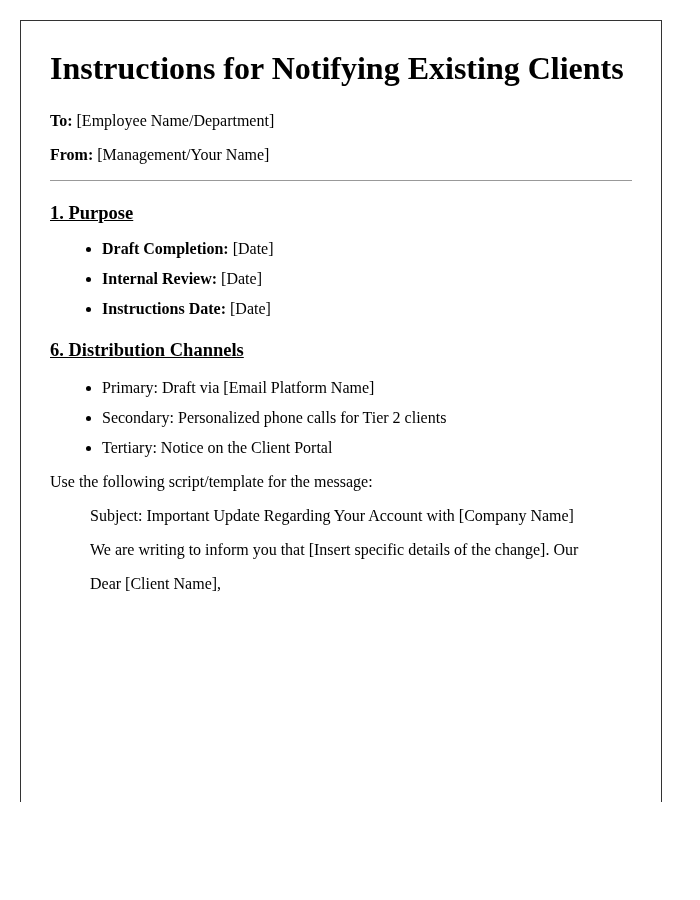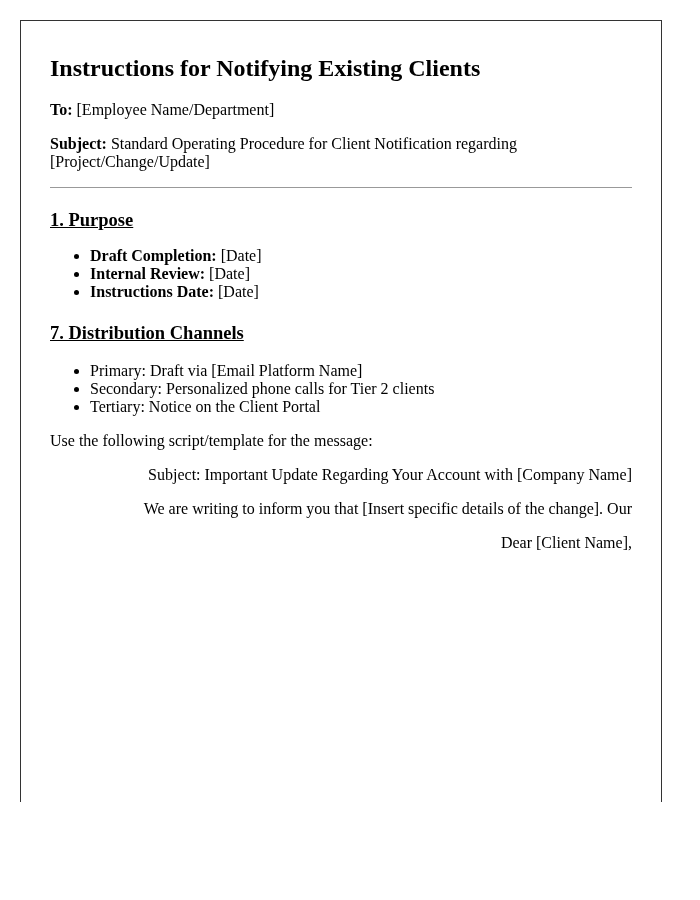--- a/index.html
+++ b/index.html
@@ -27,32 +27,32 @@
       position: absolute;
       left: 20px;
       top: 20px;
       width: 582px;
       padding: 0 29px 40px 29px;
       border: 1px solid #333333;
       background: #ffffff;
       min-height: 900px;
     }
     h1 {
-      font-size: 24px;
+      font-size: 32px;
       font-weight: bold;
       margin: 29px 0 0 0;
       line-height: 37px;
       letter-spacing: 0px;
     }
     p {
       font-size: 16px;
       line-height: 18px;
       margin: 16px 0 0 0;
     }
-    .meta p:first-child { margin-top: 14px; }
+    .meta p:first-child { margin-top: 25px; }
     .meta p { margin-top: 16px; }
     hr {
       border: none;
       border-top: 1px solid #999999;
       height: 0;
       margin: 16px 0 0 0;
     }
     h2 {
       font-size: 18.5px;
       font-weight: bold;
@@ -60,46 +60,45 @@
       line-height: 21px;
       text-decoration: underline;
     }
     h2 + p, h2 + ul { margin-top: 18px; }
     ul {
       margin: 16px 0 0 0;
       padding-left: 40px;
       font-size: 16px;
       line-height: 18px;
     }
-    ul li { margin: 0; }
+    ul li { margin: 12px; }
     .section-timeline ul { margin-top: 16px; }
     .section-channels p + ul { margin-top: 16px; }
     .template-block {
       margin: 0 0 0 40px;
-      text-align: right;
     }
     .template-block p { margin-top: 16px; }
     .label { font-weight: bold; }
   </style>
 </head>
 <body>
 
 <div class="clip">
   <div class="page">
 
     <h1>Instructions for Notifying Existing Clients</h1>
 
     <div class="meta">
       <p>
         <span class="label">To:</span>
         <span>[Employee Name/Department]</span>
       </p>
       <p>
-        <span class="label">Subject:</span>
-        <span>Standard Operating Procedure for Client Notification regarding [Project/Change/Update]</span>
+        <span class="label">From:</span>
+        <span>[Management/Your Name]</span>
       </p>
     </div>
 
     <hr>
 
     <div class="section-purpose">
       <h2>1. Purpose</h2>
     </div>
 
     <div class="section-timeline">
@@ -113,21 +112,21 @@
           <span>[Date]</span>
         </li>
         <li>
           <span class="label">Instructions Date:</span>
           <span>[Date]</span>
         </li>
       </ul>
     </div>
 
     <div class="section-channels">
-      <h2>7. Distribution Channels</h2>
+      <h2>6. Distribution Channels</h2>
       <ul>
         <li>Primary: Draft via [Email Platform Name]</li>
         <li>Secondary: Personalized phone calls for Tier 2 clients</li>
         <li>Tertiary: Notice on the Client Portal</li>
       </ul>
     </div>
 
     <div class="section-template">
       <p>Use the following script/template for the message:</p>
       <div class="template-block">

